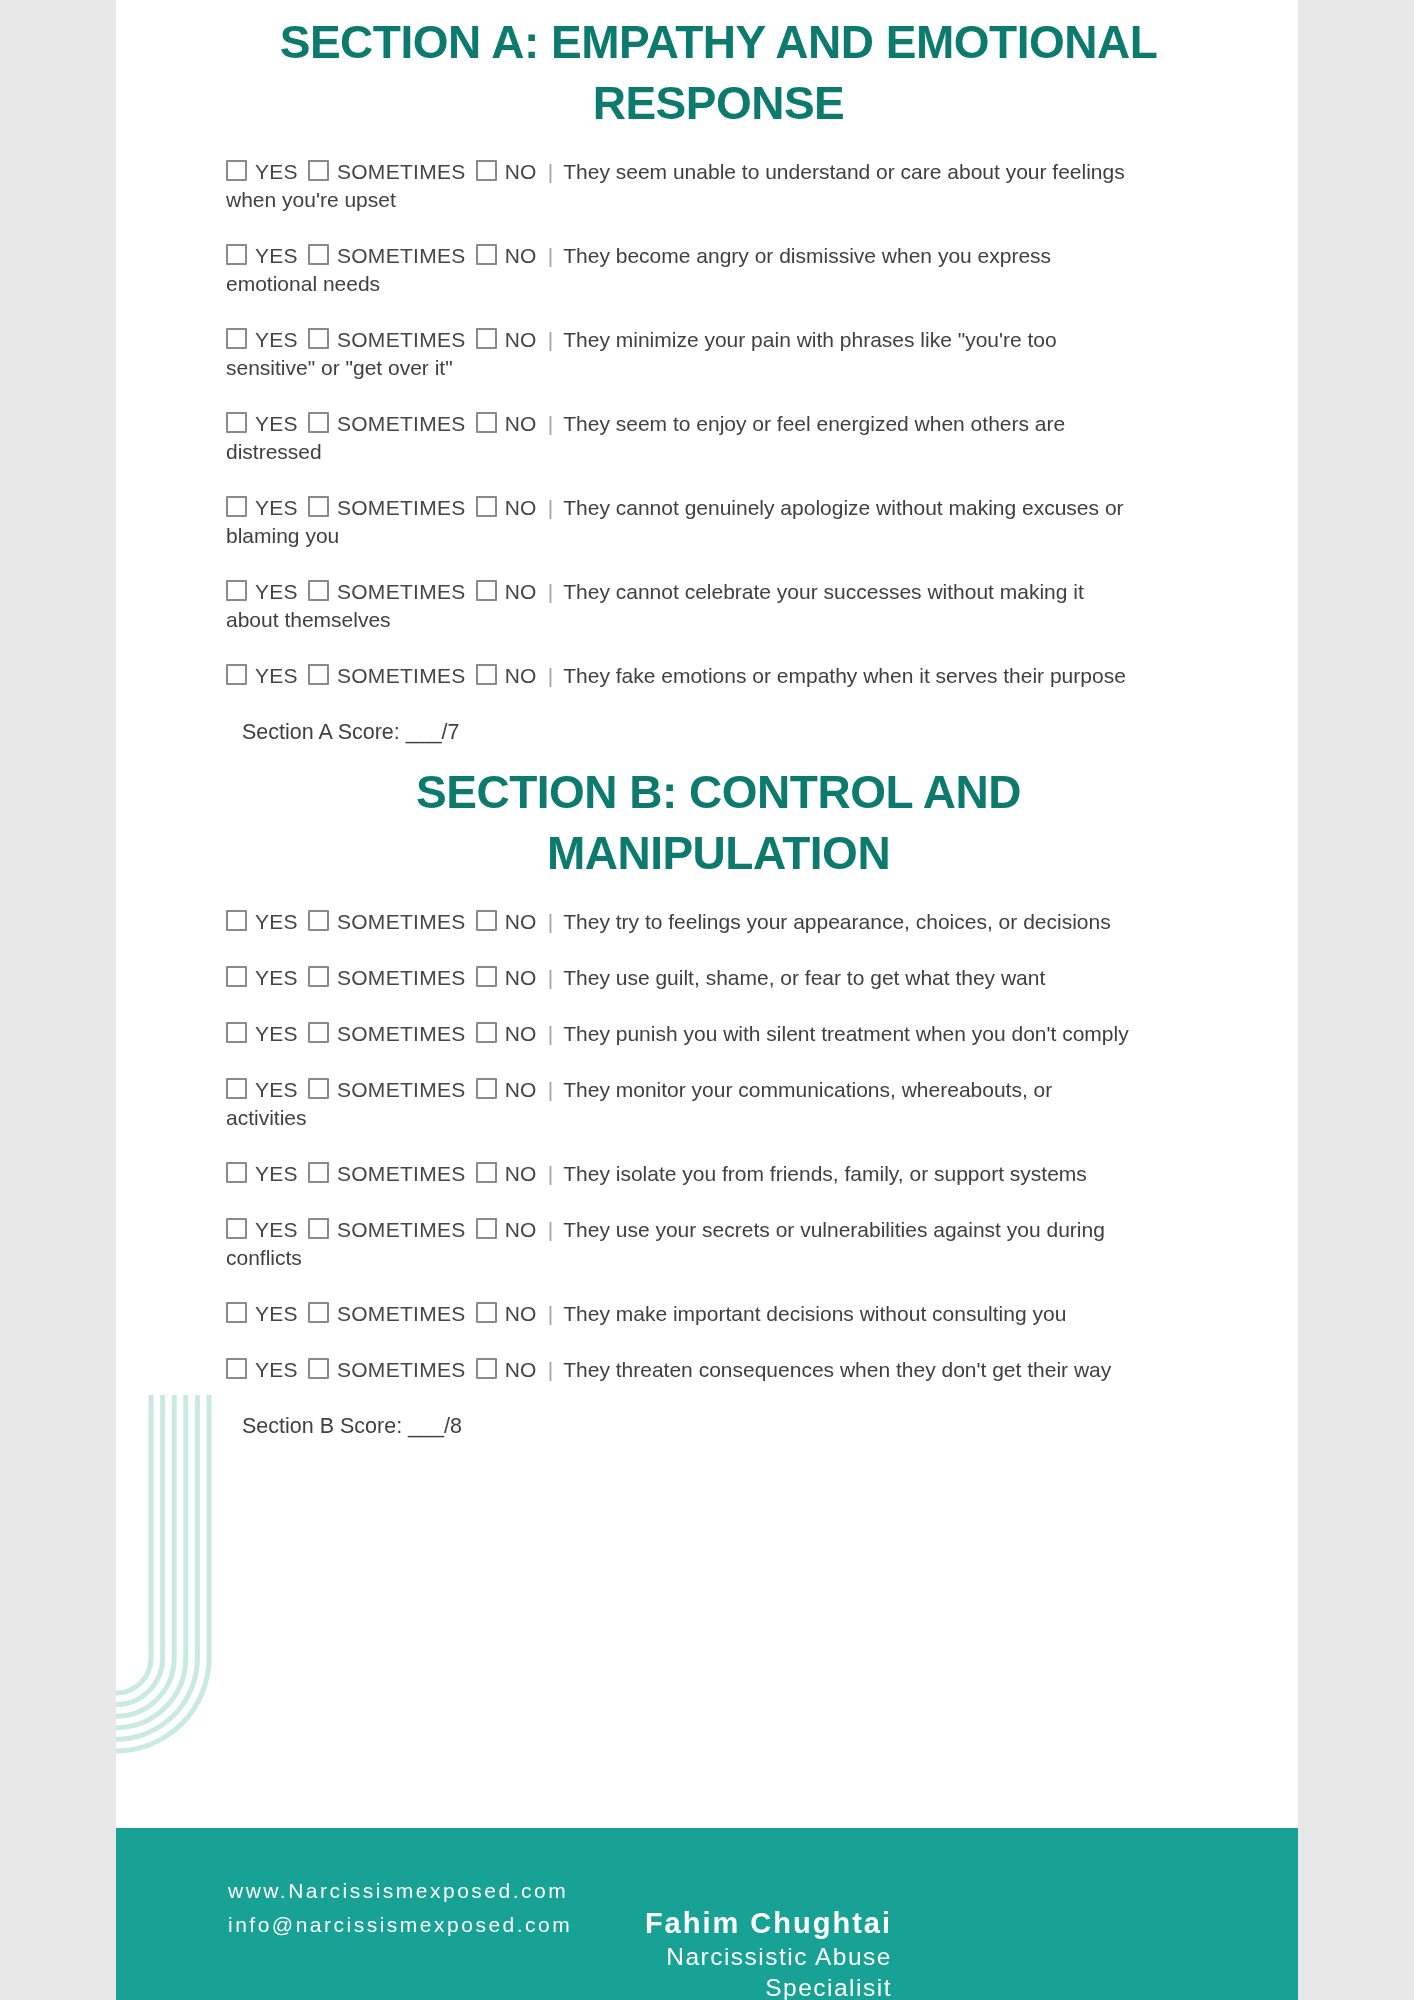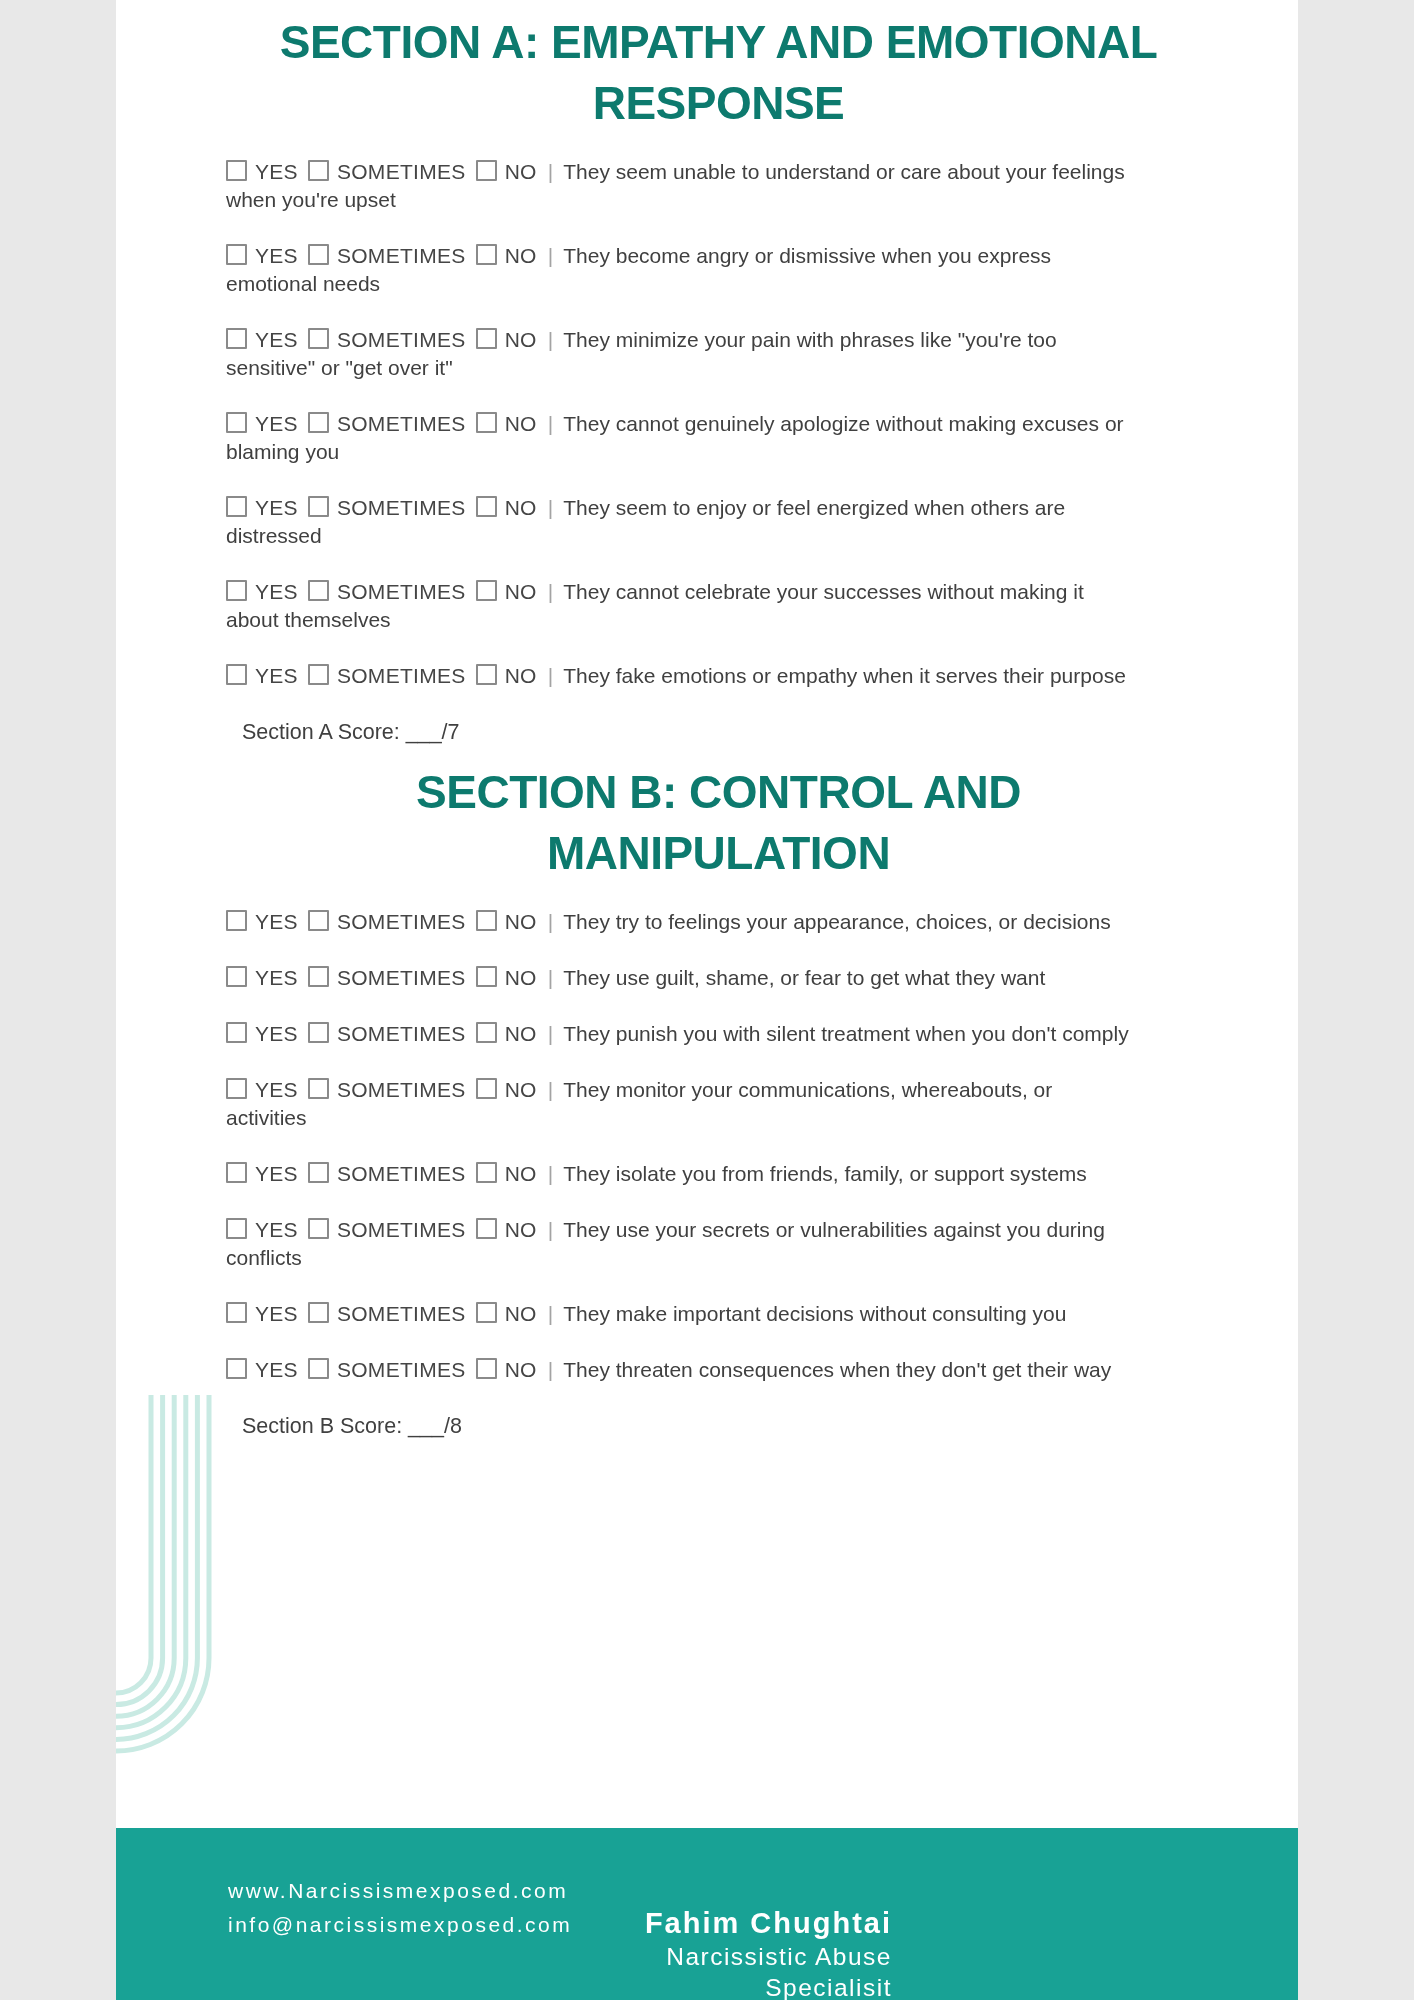--- a/index.html
+++ b/index.html
@@ -114,24 +114,24 @@
     <h1 class="sec-title">SECTION A: EMPATHY AND EMOTIONAL
 RESPONSE</h1>
 
     <div class="items" id="items-0">
         <div class="item"><span class="cb"></span><span class="opt">YES</span><span class="cb"></span><span class="opt">SOMETIMES</span><span class="cb"></span><span class="opt">NO</span><span class="sep">|</span><span class="q">They seem unable to understand or care about your feelings
 when you're upset</span></div>
         <div class="item"><span class="cb"></span><span class="opt">YES</span><span class="cb"></span><span class="opt">SOMETIMES</span><span class="cb"></span><span class="opt">NO</span><span class="sep">|</span><span class="q">They become angry or dismissive when you express
 emotional needs</span></div>
         <div class="item"><span class="cb"></span><span class="opt">YES</span><span class="cb"></span><span class="opt">SOMETIMES</span><span class="cb"></span><span class="opt">NO</span><span class="sep">|</span><span class="q">They minimize your pain with phrases like "you're too
 sensitive" or "get over it"</span></div>
+        <div class="item"><span class="cb"></span><span class="opt">YES</span><span class="cb"></span><span class="opt">SOMETIMES</span><span class="cb"></span><span class="opt">NO</span><span class="sep">|</span><span class="q">They seem to enjoy or feel energized when others are
+distressed</span></div>
         <div class="item"><span class="cb"></span><span class="opt">YES</span><span class="cb"></span><span class="opt">SOMETIMES</span><span class="cb"></span><span class="opt">NO</span><span class="sep">|</span><span class="q">They cannot genuinely apologize without making excuses or
 blaming you</span></div>
-        <div class="item"><span class="cb"></span><span class="opt">YES</span><span class="cb"></span><span class="opt">SOMETIMES</span><span class="cb"></span><span class="opt">NO</span><span class="sep">|</span><span class="q">They seem to enjoy or feel energized when others are
-distressed</span></div>
         <div class="item"><span class="cb"></span><span class="opt">YES</span><span class="cb"></span><span class="opt">SOMETIMES</span><span class="cb"></span><span class="opt">NO</span><span class="sep">|</span><span class="q">They cannot celebrate your successes without making it
 about themselves</span></div>
         <div class="item"><span class="cb"></span><span class="opt">YES</span><span class="cb"></span><span class="opt">SOMETIMES</span><span class="cb"></span><span class="opt">NO</span><span class="sep">|</span><span class="q">They fake emotions or empathy when it serves their purpose</span></div>
       </div>
 
     <p class="score">Section A Score: ___/7</p>
 
     <h1 class="sec-title second">SECTION B: CONTROL AND
 MANIPULATION</h1>
 

